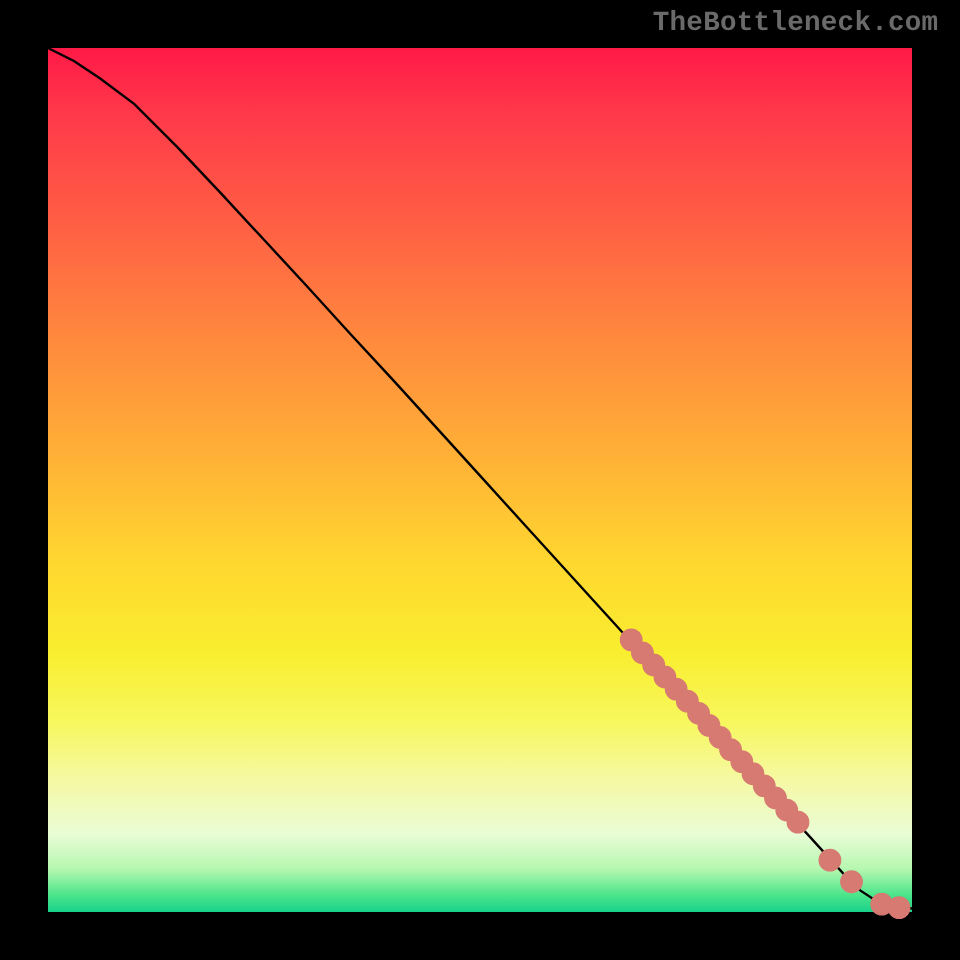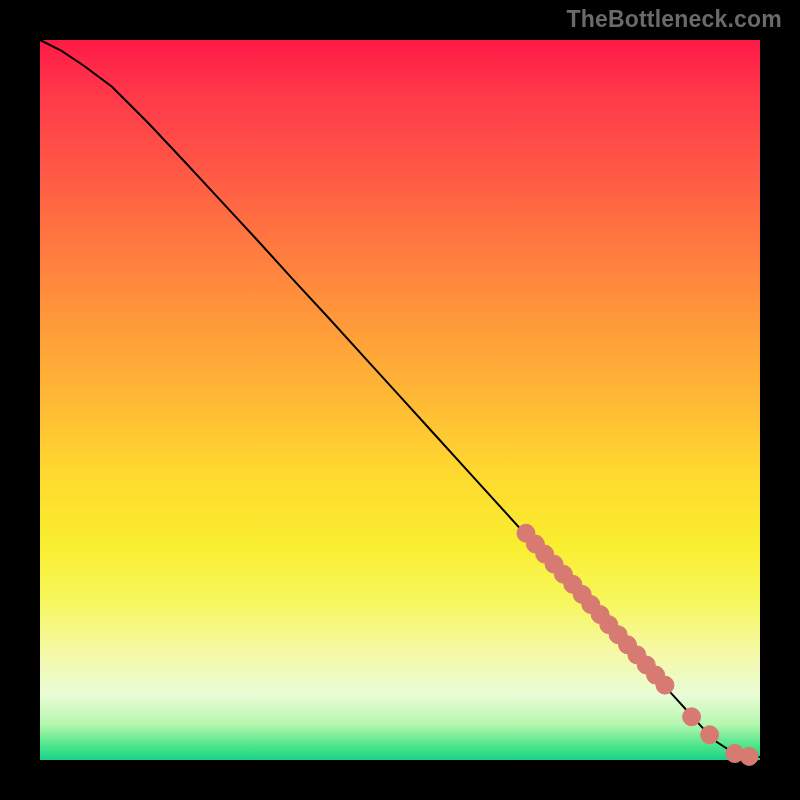--- a/index.html
+++ b/index.html
@@ -49,20 +49,21 @@
   }
   .watermark {
     position: absolute;
     right: 18px;
     top: 6px;
     font-size: 23px;
     font-weight: 600;
     color: #6a6a6a;
     letter-spacing: 0.2px;
     user-select: none;
+    font-family: Liberation Mono, monospace;
   }
   svg.curve {
     position: absolute;
     left: 0;
     top: 0;
     width: 720px;
     height: 720px;
     overflow: visible;
   }
 </style>

